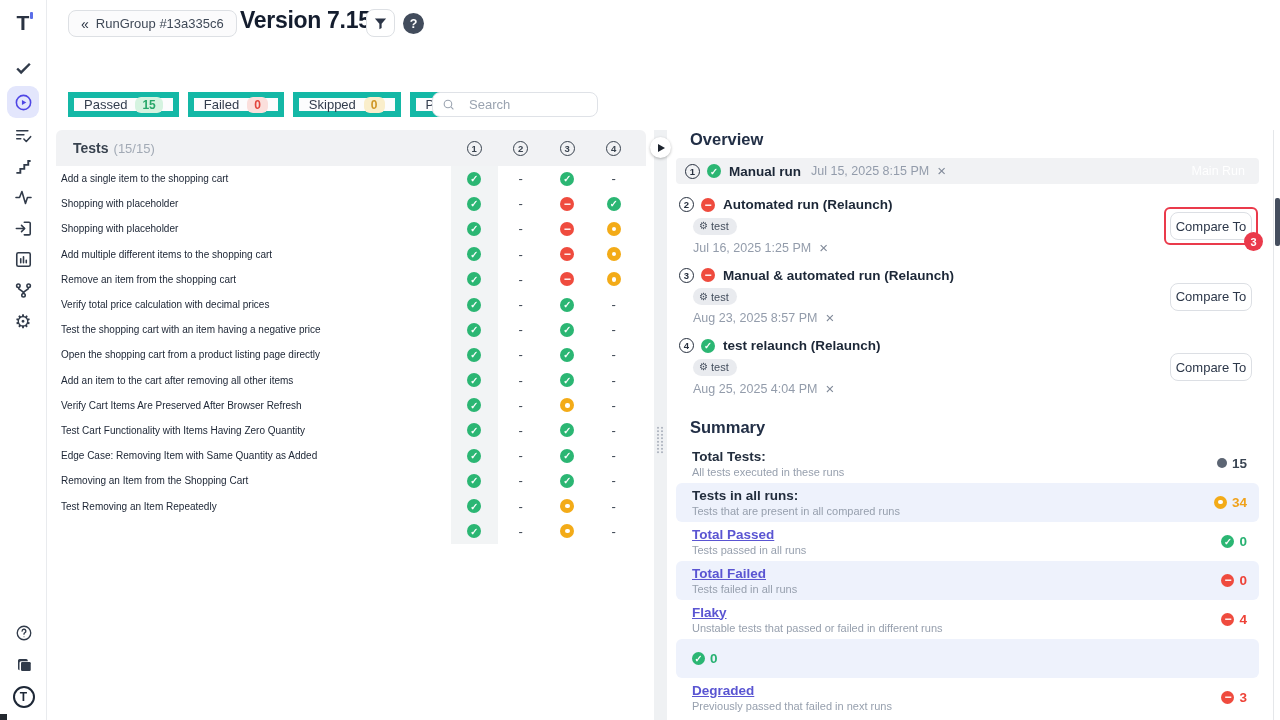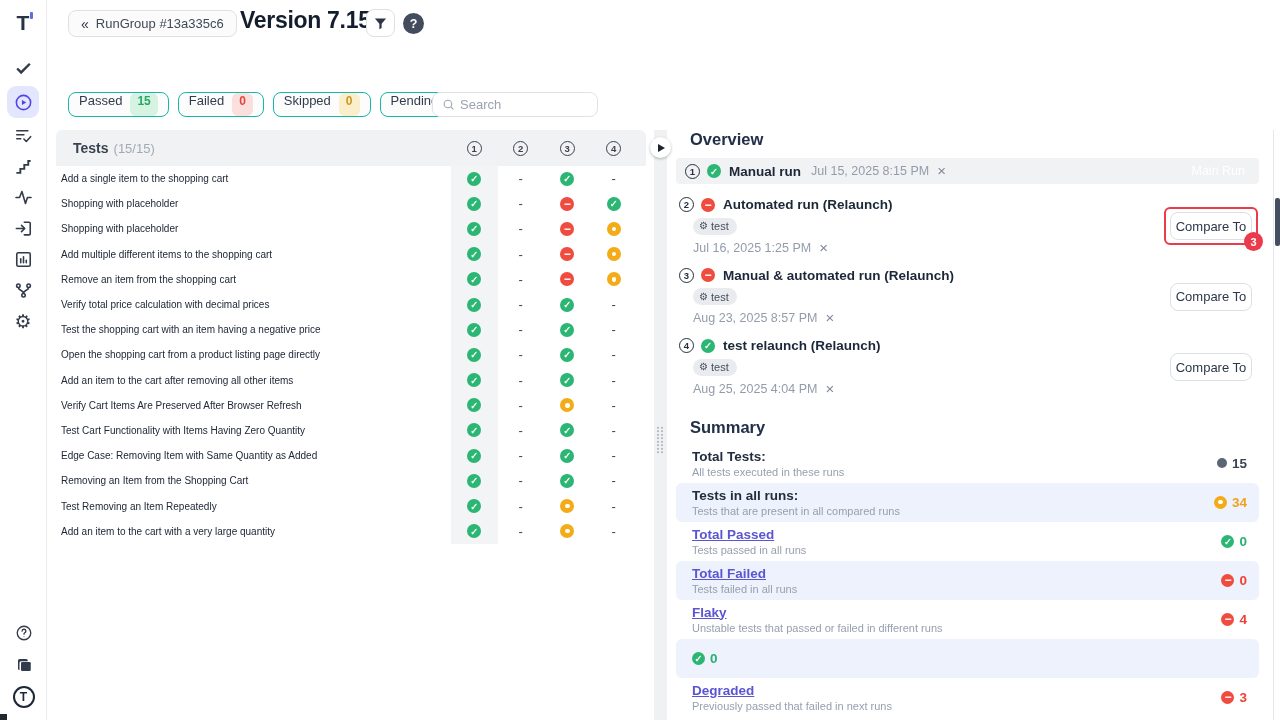--- a/index.html
+++ b/index.html
@@ -32,29 +32,29 @@
   .back-btn .chev { font-size:14px; color:#2b3544; }
   .page-title { left:240px; top:7px; font-size:23px; font-weight:800; color:#141d2e; letter-spacing:-0.3px; }
   .filter-btn { left:366px; top:9px; width:29px; height:28px; border:1px solid #dde0e4;
     border-radius:8px; background:#fff; display:flex; align-items:center; justify-content:center;
     color:#2c3547; cursor:pointer; }
   .help-btn { left:403px; top:13px; width:21px; height:21px; border-radius:50%; background:#424c5c;
     color:#fff; font-size:12.5px; font-weight:700; display:flex; align-items:center; justify-content:center; cursor:pointer; }
 
   
   .chips { left:68px; top:92px; display:flex; gap:9px; }
-  .chip { height:25px; display:flex; gap:8px; border:1px solid #14b8a6;
-    border-radius:8px; background:#fcfcfd; padding:0 10px; font-size:13px; color:#323c4d; cursor:pointer; }
+  .chip { height:25px; display:flex; align-items:center; gap:8px; border:6px solid #14b8a6;
+    border-radius:0; background:#fcfcfd; padding:0 10px; font-size:13px; color:#323c4d; cursor:pointer; }
   .chip-badge { border-radius:6px; padding:1px 7px; font-size:12px; font-weight:600; }
   .badge-passed { background:#d5f3e0; color:#27a769; }
   .badge-failed { background:#fbdfdc; color:#e2453c; }
   .badge-skipped { background:#faeecb; color:#cf9626; }
   .badge-pending { background:#e9ebee; color:#3f4856; }
   .search-box { left:432px; top:92px; width:166px; height:25px; border:1px solid #dfe2e7;
-    border-radius:8px; background:#fff; display:flex; align-items:center; gap:5px; padding-left:9px; }
+    border-radius:8px; background:#fff; display:flex; align-items:center; gap:14px; padding-left:9px; }
   .search-box input { border:none; outline:none; font-size:13px; color:#323c4d; width:120px; background:transparent; }
   .search-box input::placeholder { color:#9aa3b0; }
 
   
   .table { left:56px; top:130px; width:590px; }
   .t-head { height:36px; background:#f1f2f4; border-radius:6px 6px 0 0; display:flex; align-items:center;
     padding-left:17px; position:relative; }
   .t-title { font-size:14px; font-weight:600; color:#39434f; }
   .t-count { font-size:13px; color:#a2aab5; margin-left:5px; }
   .t-cols { position:absolute; left:395px; top:0; width:186px; height:36px; display:flex; }
@@ -538,21 +538,20 @@
             <span class="st st-skipped">
               <i></i>
             </span>
           </div>
           <div class="t-cell">
             <span class="st st-none">-</span>
           </div>
         </div>
       </div>
       <div class="t-row">
-        <span class="t-name">Add an item to the cart with a very large quantity</span>
         <div class="t-cells">
           <div class="t-cell">
             <span class="st st-passed">✓</span>
           </div>
           <div class="t-cell">
             <span class="st st-none">-</span>
           </div>
           <div class="t-cell">
             <span class="st st-skipped">
               <i></i>

